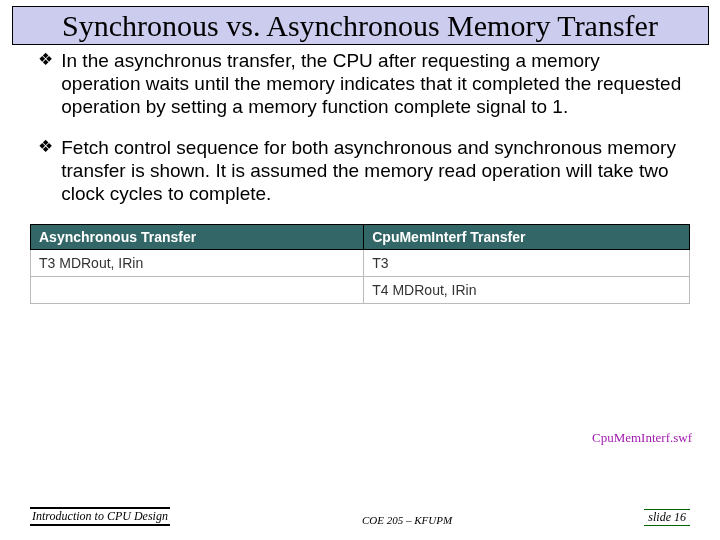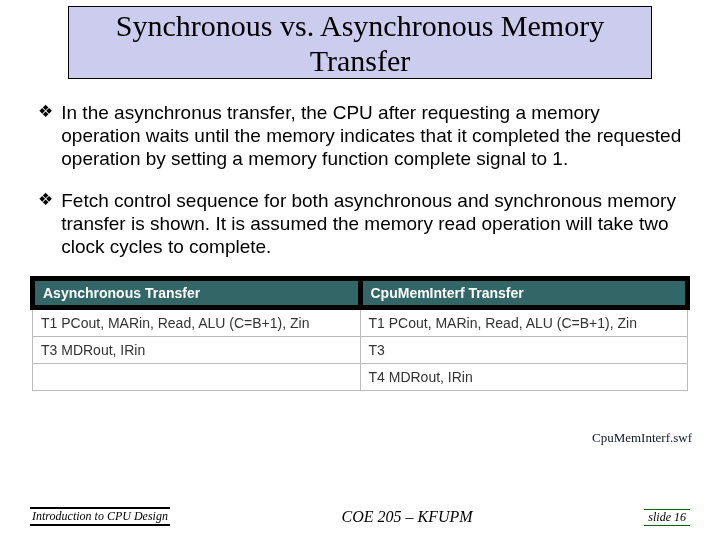--- a/index.html
+++ b/index.html
@@ -6,22 +6,22 @@
   body {
     width: 720px;
     height: 540px;
     background: #fff;
     font-family: Arial, Helvetica, sans-serif;
     position: relative;
     overflow: hidden;
   }
   .title-band {
     background: #ccccee;
-    width: 584px;
-    margin: 6px auto 18px auto;
+    width: 697px;
+    margin: 6px auto 0 auto;
     border: 1px solid #000;
     text-align: center;
     padding: 2px 0 0 0;
   }
   .title-band h1 {
     font-family: "Comic Sans MS", "Comic Sans", cursive;
     font-weight: normal;
     font-size: 30px;
     line-height: 1.15;
     color: #000;
@@ -50,35 +50,35 @@
     width: 100%;
     border-collapse: collapse;
     font-size: 14px;
   }
   th {
     background: #336666;
     color: #fff;
     text-align: left;
     font-weight: bold;
     padding: 4px 8px;
-    border: 5px solid #000000;
+    border: 1px solid #000000;
   }
   td {
     padding: 5px 8px;
     border: 1px solid #bbb;
     color: #333;
     vertical-align: top;
   }
   .swf-label {
     position: absolute;
     right: 28px;
     bottom: 94px;
     font-family: "Comic Sans MS", cursive;
     font-size: 13px;
-    color: #0f172a;
+    color: #a21caf;
   }
   .footer {
     position: absolute;
     bottom: 14px;
     left: 0;
     width: 100%;
     padding: 0 30px;
     display: flex;
     justify-content: space-between;
     align-items: flex-end;
@@ -88,21 +88,21 @@
     font-family: Garamond, "Times New Roman", serif;
     font-style: italic;
     font-size: 12px;
     border-top: 2px solid #000;
     border-bottom: 2px solid #000;
     padding: 0 2px;
   }
   .foot-mid {
     font-family: Garamond, "Times New Roman", serif;
     font-style: italic;
-    font-size: 16px;
+    font-size: 11px;
   }
   .foot-right {
     font-family: Liberation Serif, serif;
     font-style: italic;
     font-size: 12px;
     border-top: 1px solid #006600;
     border-bottom: 1px solid #006600;
     padding: 0 4px;
     color: #000;
   }
@@ -128,24 +128,20 @@
 <div class="table-wrap">
   <table>
     <thead>
       <tr>
         <th>Asynchronous Transfer</th>
         <th>CpuMemInterf Transfer</th>
       </tr>
     </thead>
     <tbody>
       <tr>
-        <td>T1 PCout, MARin, Read, ALU (C=B+1), Zin</td>
-        <td>T1 PCout, MARin, Read, ALU (C=B+1), Zin</td>
-      </tr>
-      <tr>
         <td>T3 MDRout, IRin</td>
         <td>T3</td>
       </tr>
       <tr>
         <td></td>
         <td>T4 MDRout, IRin</td>
       </tr>
     </tbody>
   </table>
 </div>

